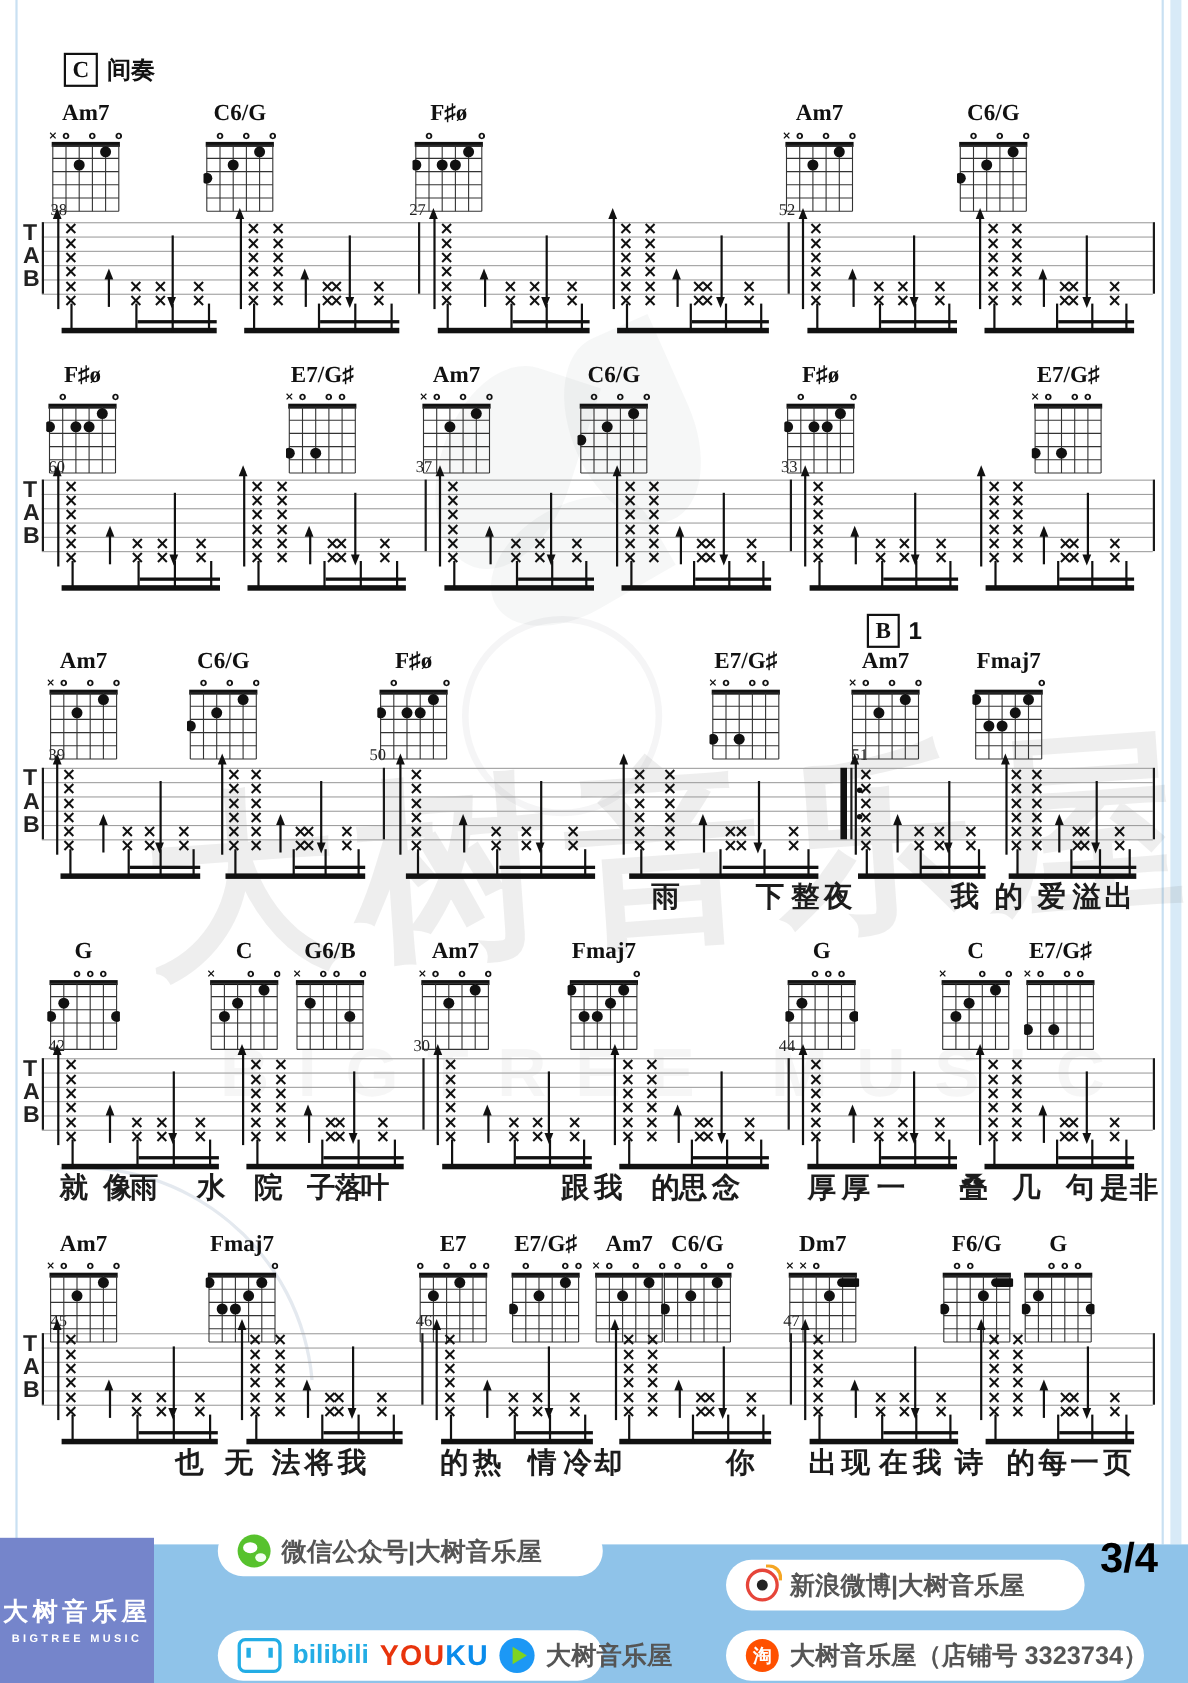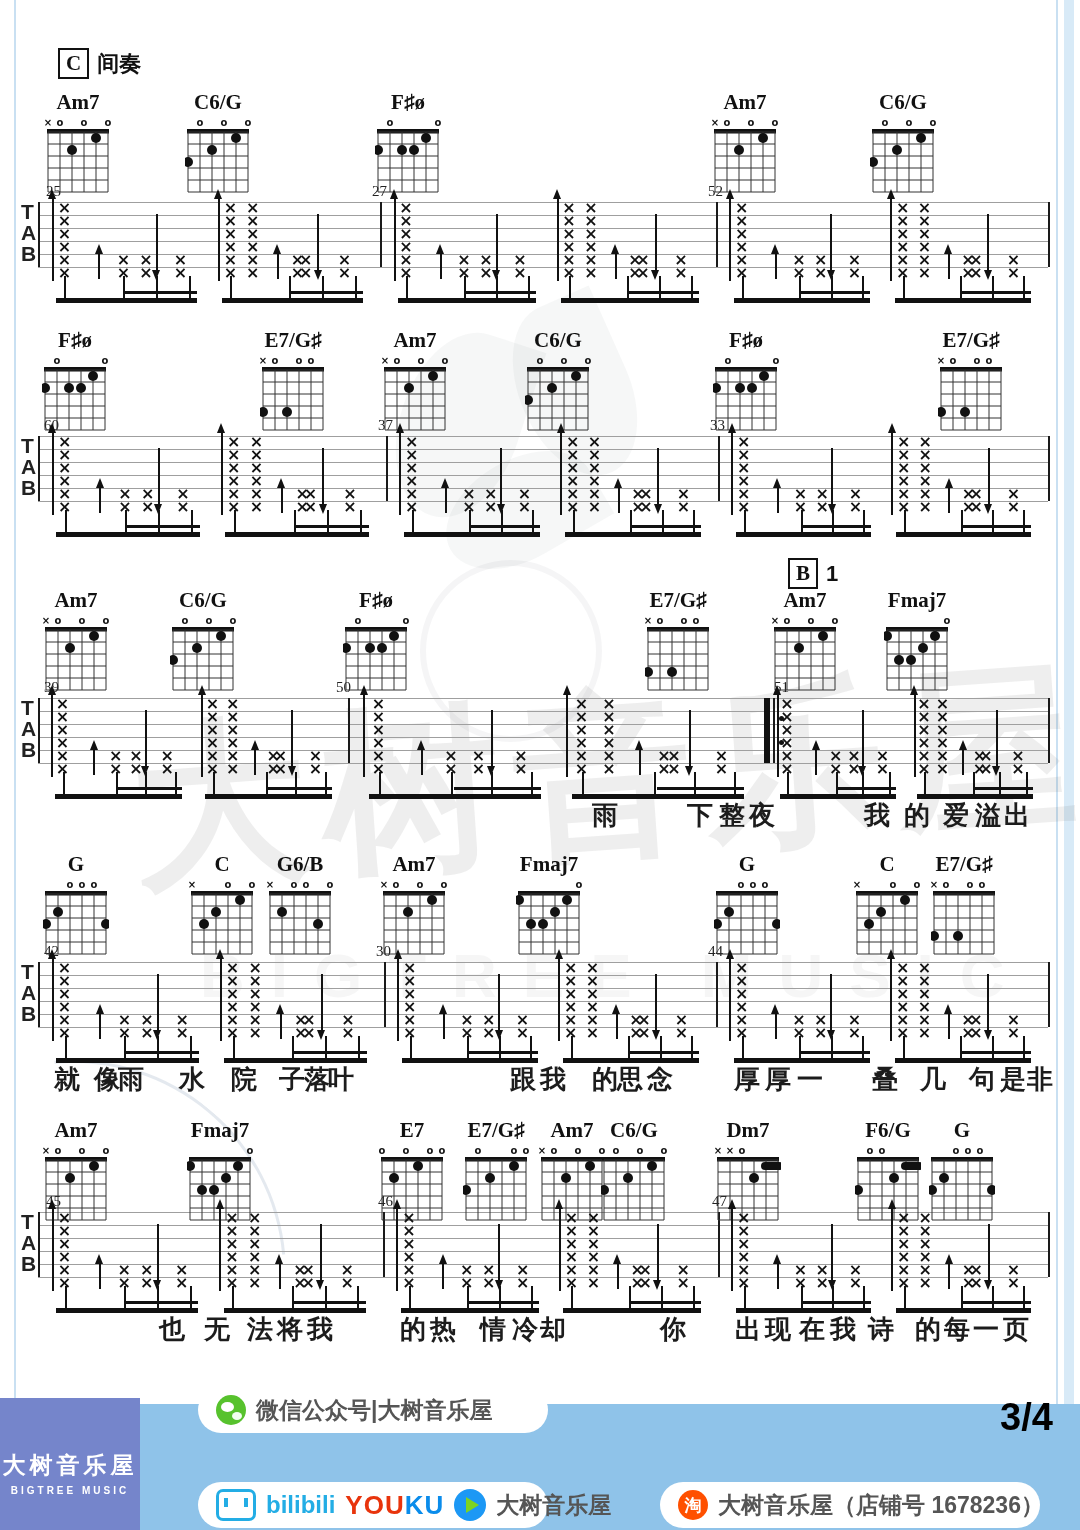--- a/index.html
+++ b/index.html
@@ -102,21 +102,21 @@
         <div class="sl" style="left: 38px; width: 1010px; top: 241px;"></div>
         <div class="sl" style="left: 38px; width: 1010px; top: 254px;"></div>
         <div class="sl" style="left: 38px; width: 1010px; top: 267px;"></div>
         <div class="clefch" style="left: 21px; top: 200px;">T</div>
         <div class="clefch" style="left: 21px; top: 221px;">A</div>
         <div class="clefch" style="left: 21px; top: 242px;">B</div>
         <div class="bl" style="left: 38px; top: 202px; height: 65px;"></div>
         <div class="bl" style="left: 380px; top: 202px; height: 65px;"></div>
         <div class="bl" style="left: 716px; top: 202px; height: 65px;"></div>
         <div class="bl" style="left: 1048px; top: 202px; height: 65px;"></div>
-        <div class="mn" style="left: 46px; top: 183px;">25</div>
+        <div class="mn" style="left: 46px; top: 183px;">38</div>
         <div class="mn" style="left: 372px; top: 183px;">27</div>
         <div class="mn" style="left: 708px; top: 183px;">52</div>
         <div class="cname" style="left: 30px; top: 90px;">Am7</div>
         <div class="cdiag" style="left: 45px; top: 116px;"><svg width="66" height="80" viewBox="0 0 66 80" xmlns="http://www.w3.org/2000/svg">
             <text x="3" y="10" font-size="10" font-weight="bold" text-anchor="middle" fill="#111" font-family="DejaVu Sans">×</text>
             <text x="15" y="10" font-size="10" font-weight="bold" text-anchor="middle" fill="#111" font-family="DejaVu Sans">o</text>
             <text x="39" y="10" font-size="10" font-weight="bold" text-anchor="middle" fill="#111" font-family="DejaVu Sans">o</text>
             <text x="63" y="10" font-size="10" font-weight="bold" text-anchor="middle" fill="#111" font-family="DejaVu Sans">o</text>
             <rect x="2" y="13" width="62" height="4.5" fill="#111"></rect>
             <line x1="3" y1="16" x2="3" y2="76" stroke="#333" stroke-width="1"></line>
@@ -1989,19 +1989,23 @@
   <div class="pill" style="left:198px;top:1482px;width:350px">
     <span class="bili-tv"></span>
     <span class="bili-word">bilibili</span>
     <span style="display:flex">
         <span class="youku-red">YOU</span>
         <span class="youku-blue">KU</span>
       </span>
     <span class="playbtn"></span>
     <span>大树音乐屋</span>
   </div>
+  <div class="pill" style="left:660px;top:1418px;width:326px">
+    <span class="picon weibo"></span>
+    <span>新浪微博|大树音乐屋</span>
+  </div>
   <div class="pill" style="left:660px;top:1482px;width:380px">
     <span class="picon taobao">淘</span>
-    <span>大树音乐屋（店铺号 1678236）</span>
+    <span>大树音乐屋（店铺号 3323734）</span>
   </div>
 
   <div id="page-label">3/4</div>
 </div>
 
 </body></html>

